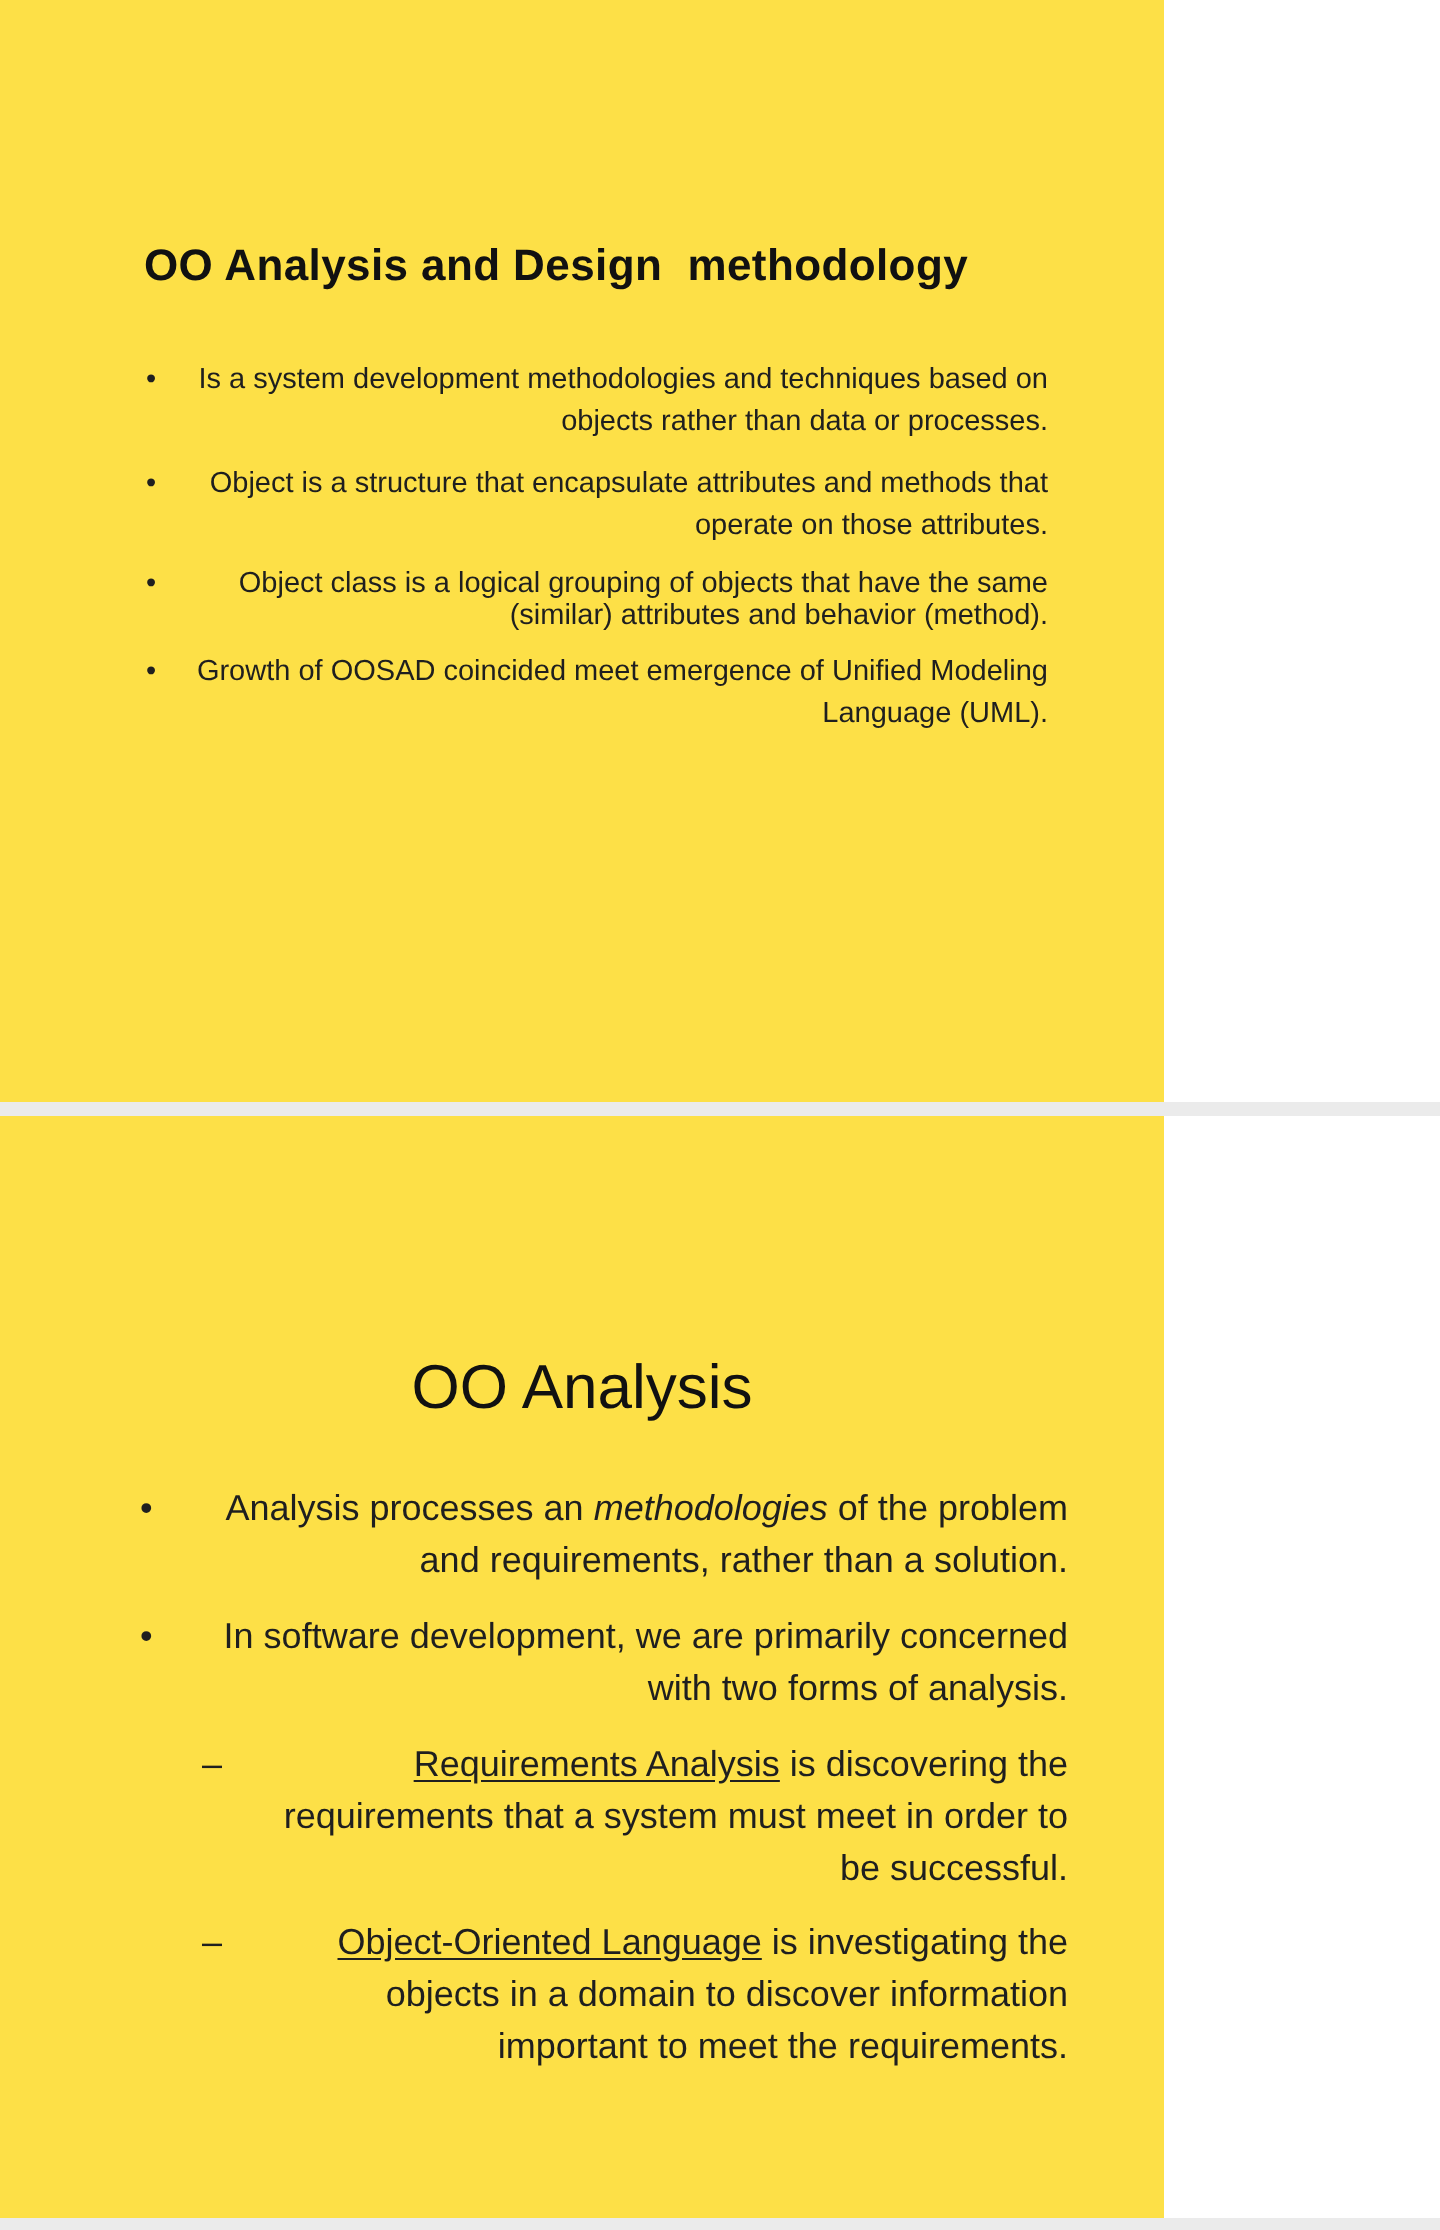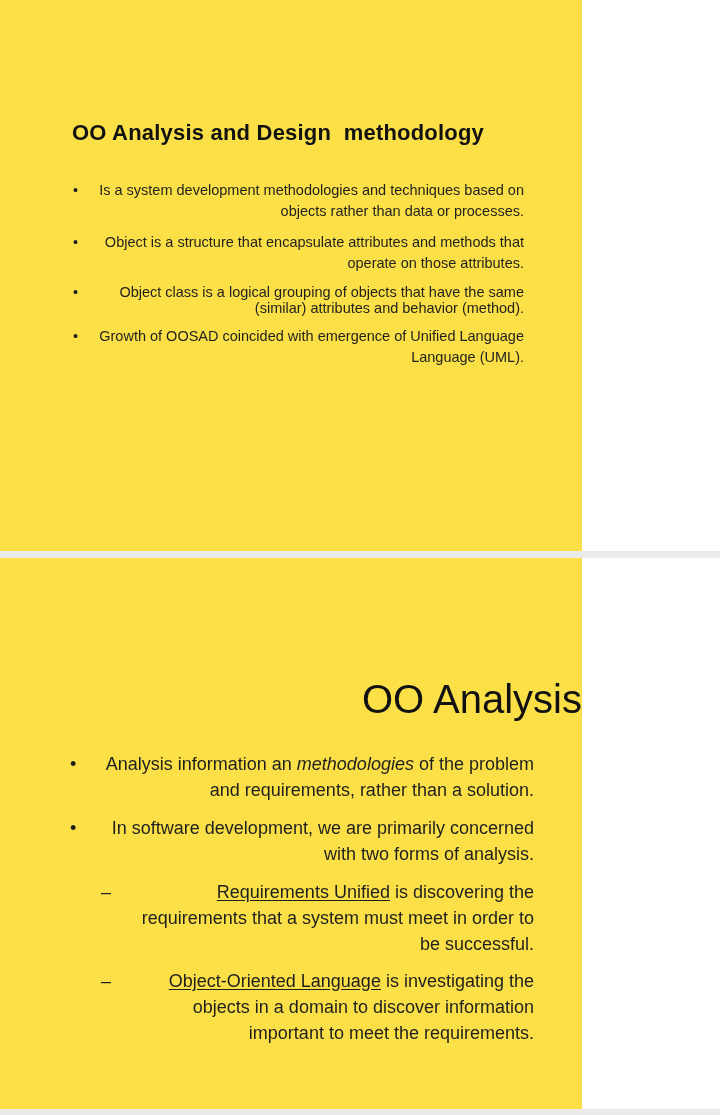--- a/index.html
+++ b/index.html
@@ -49,22 +49,22 @@
     font-size: 14.5px;
     line-height: 21px;
   }
   .s1-body .bullet { margin-bottom: 10px; }
   .s1-body .marker { flex: 0 0 25px; }
   .s1-body .bullet:nth-child(3) { line-height: 16px; }
 
   
   .s2-title {
     margin: 118px 0 0 0;
-    text-align: right;
-    font-size: 40px;
+    text-align: center;
+    font-size: 31px;
     font-weight: 400;
     line-height: 1.15;
     color: #111111;
   }
   .s2-body {
     margin: 29px 48px 0 70px;
     font-size: 18px;
     line-height: 26px;
   }
   .s2-body .bullet { margin-bottom: 12px; }
@@ -97,41 +97,41 @@
         <div class="bullet lv1">
           <span class="marker">•</span>
           <span class="txt"><span>Object is a structure that encapsulate attributes and methods that operate on those attributes.</span></span>
         </div>
         <div class="bullet lv1">
           <span class="marker">•</span>
           <span class="txt"><span>Object class is a logical grouping of objects that have the same (similar) attributes and behavior (method).</span></span>
         </div>
         <div class="bullet lv1">
           <span class="marker">•</span>
-          <span class="txt"><span>Growth of OOSAD coincided with emergence of Unified Language Language (UML).</span></span>
+          <span class="txt"><span>Growth of OOSAD coincided meet emergence of Unified Modeling Language (UML).</span></span>
         </div>
       </div>
   </section>
 
   <div class="gap" style="background: rgb(235, 235, 235);"></div>
 
   <section class="slide">
     <h1 class="s2-title">OO Analysis</h1>
     <div class="s2-body">
         <div class="bullet lv1">
           <span class="marker">•</span>
-          <span class="txt"><span>Analysis information an </span><span class="it">methodologies</span><span> of the problem and requirements, rather than a solution.</span></span>
+          <span class="txt"><span>Analysis processes an </span><span class="it">methodologies</span><span> of the problem and requirements, rather than a solution.</span></span>
         </div>
         <div class="bullet lv1">
           <span class="marker">•</span>
           <span class="txt"><span>In software development, we are primarily concerned with two forms of analysis.</span></span>
         </div>
         <div class="bullet lv2">
           <span class="marker">–</span>
-          <span class="txt"><span class="ul">Requirements Unified</span><span> is discovering the requirements that a system must meet in order to be successful.</span></span>
+          <span class="txt"><span class="ul">Requirements Analysis</span><span> is discovering the requirements that a system must meet in order to be successful.</span></span>
         </div>
         <div class="bullet lv2">
           <span class="marker">–</span>
           <span class="txt"><span class="ul">Object-Oriented Language</span><span> is investigating the objects in a domain to discover information important to meet the requirements.</span></span>
         </div>
       </div>
   </section>
 
   <div class="gap bottom" style="background: rgb(235, 235, 235);"></div>
 

